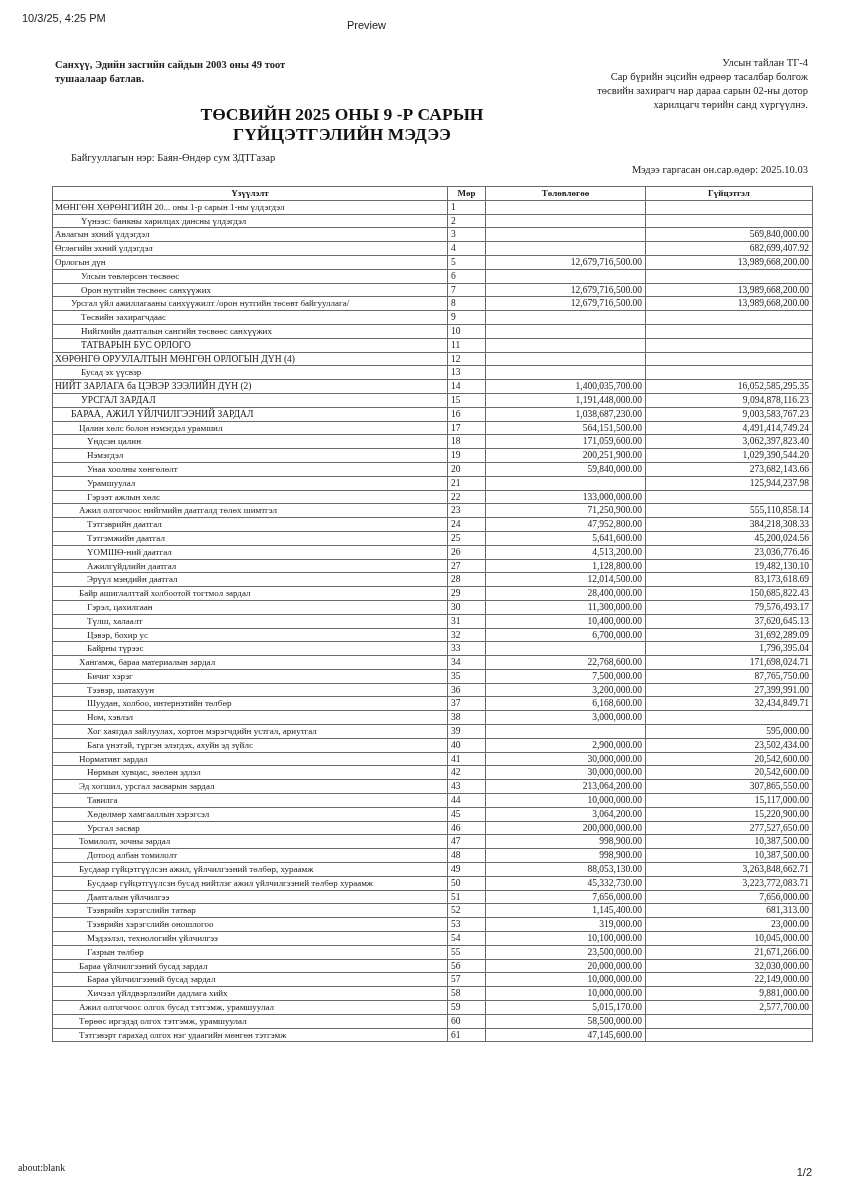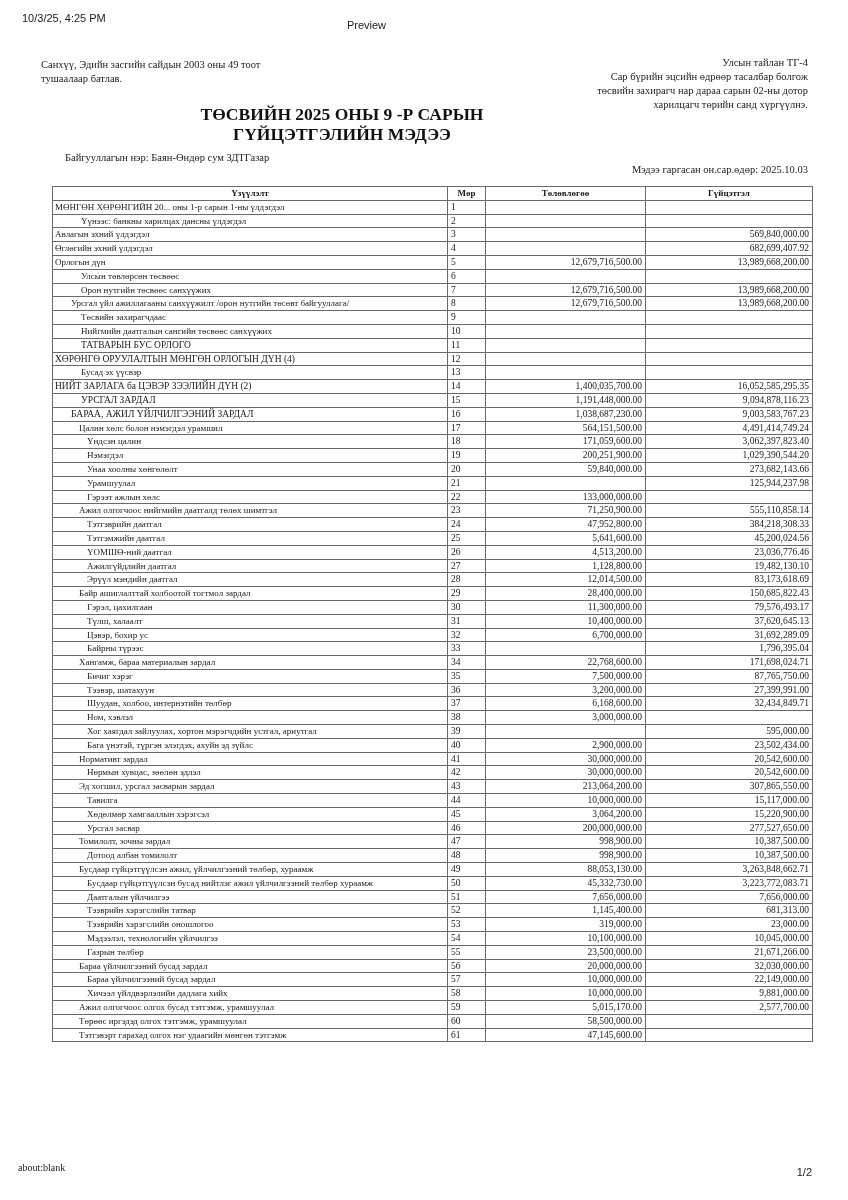--- a/index.html
+++ b/index.html
@@ -6,24 +6,24 @@
   body {
     width: 848px; height: 1200px; position: relative; overflow: hidden;
     background: #ffffff; color: #111;
     font-family: "Liberation Serif", serif;
   }
   .hdr-ts { position: absolute; left: 22px; top: 12px; font-family: "Liberation Sans", sans-serif; font-size: 11px; color: #222; }
   .hdr-app { position: absolute; left: 0; width: 733px; top: 19px; text-align: center; font-family: "Liberation Sans", sans-serif; font-size: 11px; color: #222; }
   .ftr-url { position: absolute; left: 18px; top: 1162px; font-family: Liberation Serif, serif; font-size: 10px; color: #222; }
   .ftr-page { position: absolute; right: 36px; top: 1166px; font-family: "Liberation Sans", sans-serif; font-size: 11px; color: #222; }
 
-  .approval { position: absolute; left: 41px; top: 58px; font-size: 10.5px; line-height: 14px; color: #222; }
+  .approval { position: absolute; left: 55px; top: 58px; font-size: 10.5px; line-height: 14px; color: #222; font-weight: bold; }
   .report-note { position: absolute; right: 40px; top: 56px; text-align: right; font-size: 10.5px; line-height: 14px; color: #222; }
   .title { position: absolute; left: 0; width: 684px; top: 104px; text-align: center; font-weight: bold; font-size: 17.5px; line-height: 20px; color: #111; }
-  .org { position: absolute; left: 65px; top: 152px; font-size: 10.5px; color: #222; }
+  .org { position: absolute; left: 71px; top: 152px; font-size: 10.5px; color: #222; }
   .issued { position: absolute; right: 40px; top: 164px; font-size: 10.5px; color: #222; }
 
   table.report {
     position: absolute; left: 52px; top: 186px; width: 760px;
     border-collapse: collapse; table-layout: fixed;
     font-size: 9px; color: #1a1a1a;
   }
   table.report th, table.report td {
     border: 1px solid #6a6a6a; padding: 0 3px; height: 12.8px; line-height: 12.8px;
     white-space: nowrap; overflow: hidden;

